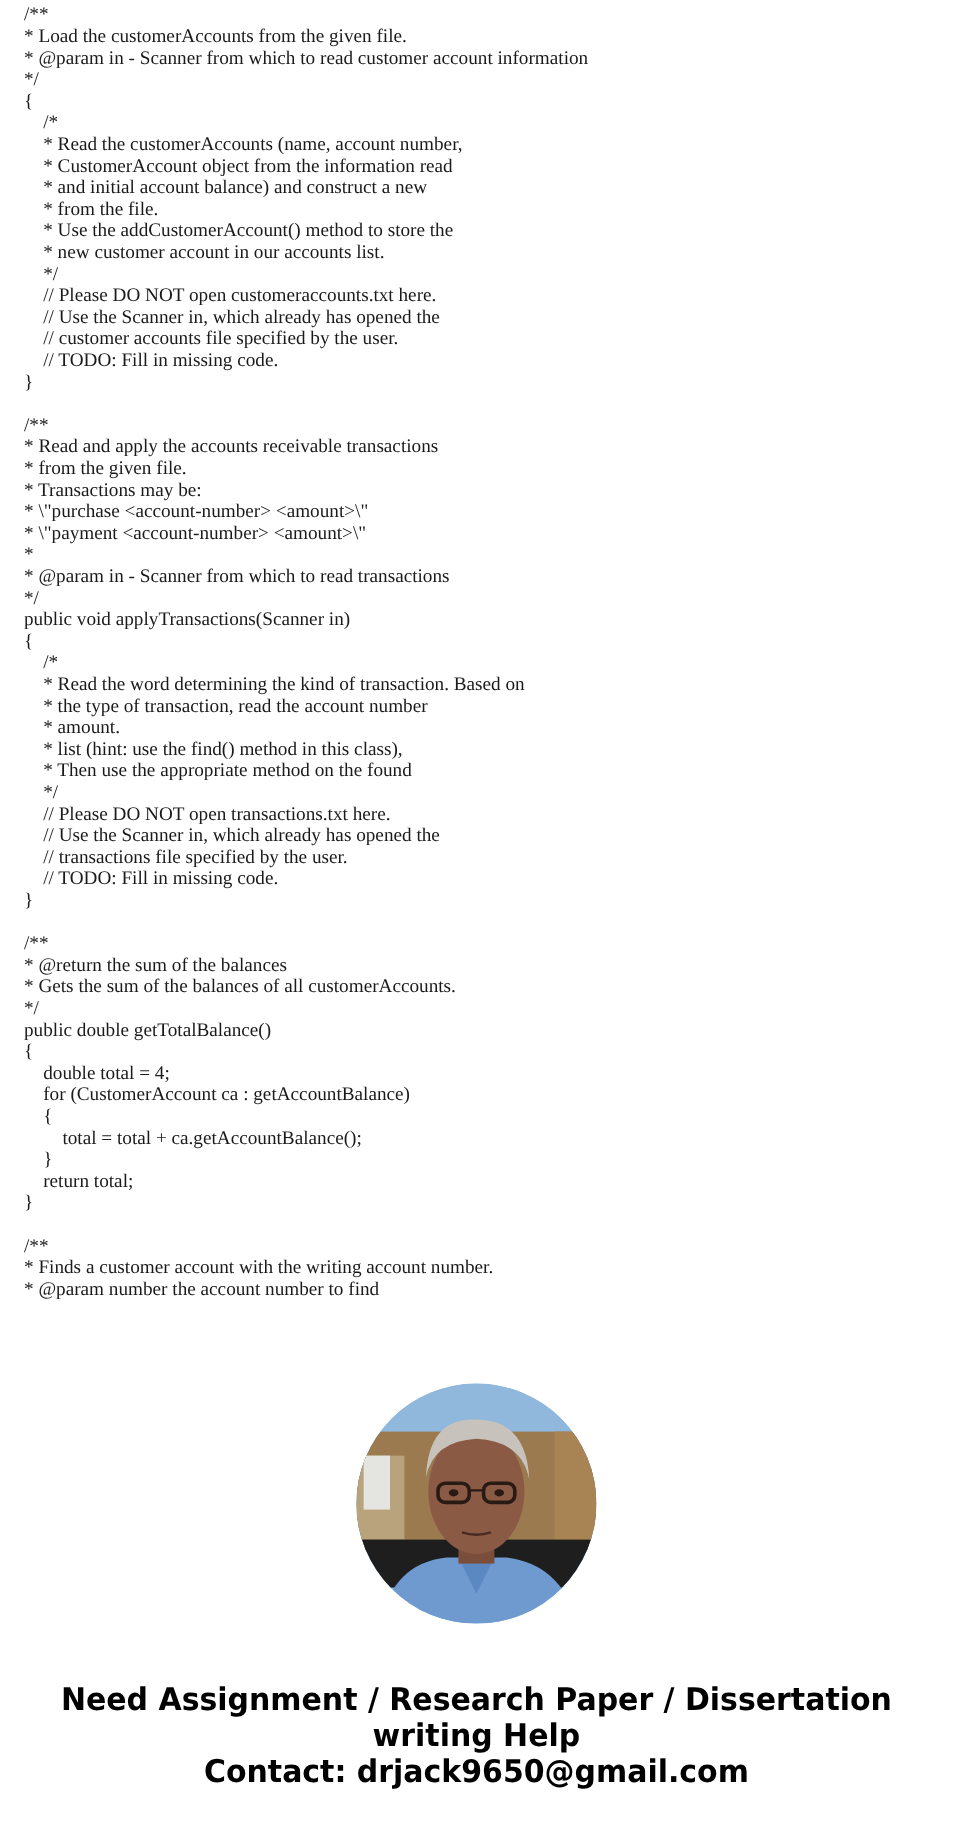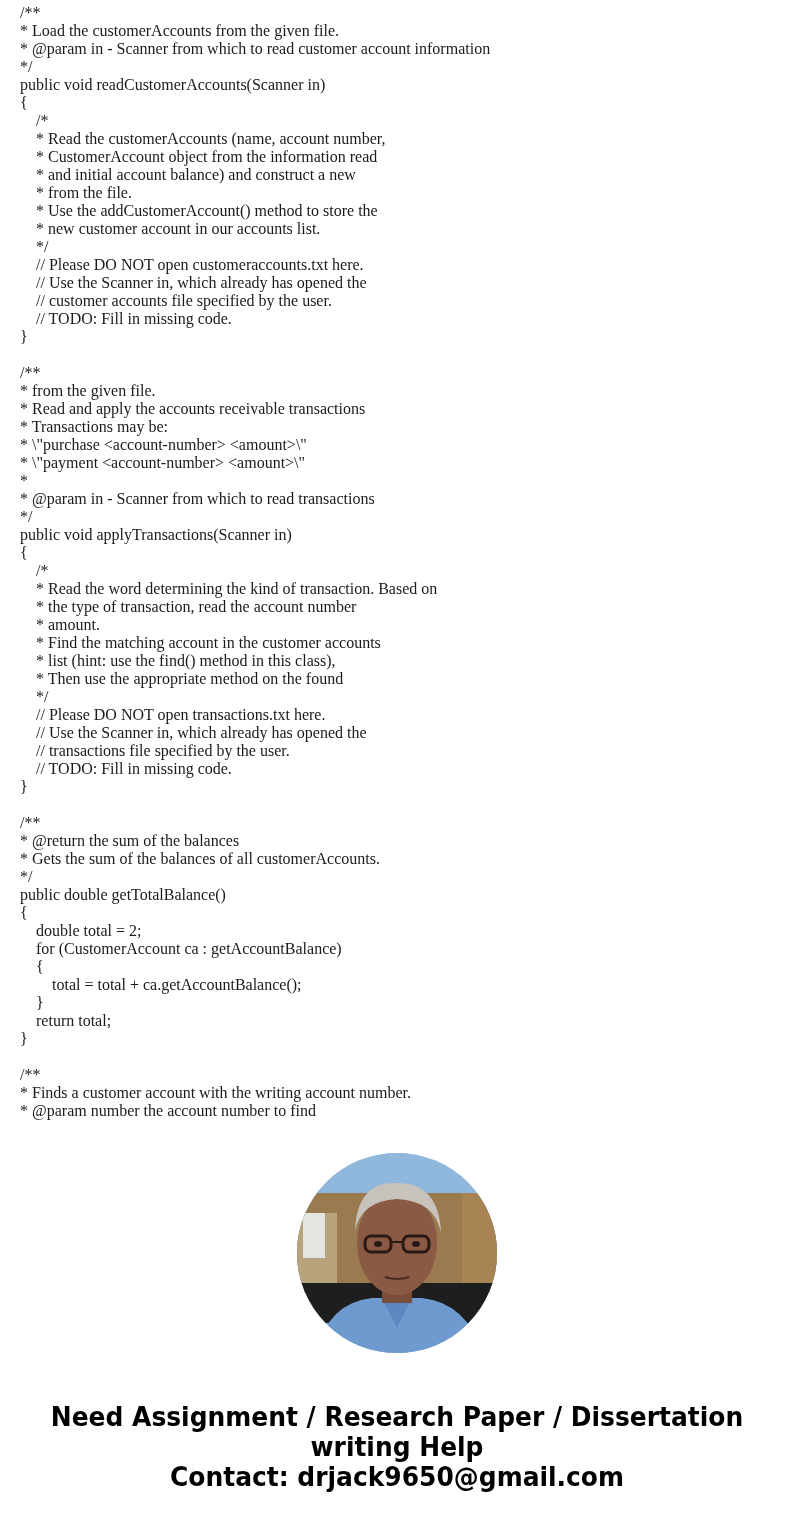--- a/index.html
+++ b/index.html
@@ -59,68 +59,66 @@
     .promo-line { display: block; }
   </style>
 </head>
 <body>
 
 <div class="code-area" id="code-area">
     <div class="code-line i0">/**</div>
     <div class="code-line i0">* Load the customerAccounts from the given file.</div>
     <div class="code-line i0">* @param in - Scanner from which to read customer account information</div>
     <div class="code-line i0">*/</div>
-    <div class="code-line i0">public void readCustomerAccounts(Scanner in)</div>
     <div class="code-line i0">{</div>
     <div class="code-line i1">/*</div>
     <div class="code-line i1">* Read the customerAccounts (name, account number,</div>
     <div class="code-line i1">* CustomerAccount object from the information read</div>
     <div class="code-line i1">* and initial account balance) and construct a new</div>
     <div class="code-line i1">* from the file.</div>
     <div class="code-line i1">* Use the addCustomerAccount() method to store the</div>
     <div class="code-line i1">* new customer account in our accounts list.</div>
     <div class="code-line i1">*/</div>
     <div class="code-line i1">// Please DO NOT open customeraccounts.txt here.</div>
     <div class="code-line i1">// Use the Scanner in, which already has opened the</div>
     <div class="code-line i1">// customer accounts file specified by the user.</div>
     <div class="code-line i1">// TODO: Fill in missing code.</div>
     <div class="code-line i0">}</div>
     <div class="code-line i0">&nbsp;</div>
     <div class="code-line i0">/**</div>
+    <div class="code-line i0">* Read and apply the accounts receivable transactions</div>
     <div class="code-line i0">* from the given file.</div>
-    <div class="code-line i0">* Read and apply the accounts receivable transactions</div>
     <div class="code-line i0">* Transactions may be:</div>
     <div class="code-line i0">* \"purchase &lt;account-number&gt; &lt;amount&gt;\"</div>
     <div class="code-line i0">* \"payment &lt;account-number&gt; &lt;amount&gt;\"</div>
     <div class="code-line i0">*</div>
     <div class="code-line i0">* @param in - Scanner from which to read transactions</div>
     <div class="code-line i0">*/</div>
     <div class="code-line i0">public void applyTransactions(Scanner in)</div>
     <div class="code-line i0">{</div>
     <div class="code-line i1">/*</div>
     <div class="code-line i1">* Read the word determining the kind of transaction. Based on</div>
     <div class="code-line i1">* the type of transaction, read the account number</div>
     <div class="code-line i1">* amount.</div>
-    <div class="code-line i1">* Find the matching account in the customer accounts</div>
     <div class="code-line i1">* list (hint: use the find() method in this class),</div>
     <div class="code-line i1">* Then use the appropriate method on the found</div>
     <div class="code-line i1">*/</div>
     <div class="code-line i1">// Please DO NOT open transactions.txt here.</div>
     <div class="code-line i1">// Use the Scanner in, which already has opened the</div>
     <div class="code-line i1">// transactions file specified by the user.</div>
     <div class="code-line i1">// TODO: Fill in missing code.</div>
     <div class="code-line i0">}</div>
     <div class="code-line i0">&nbsp;</div>
     <div class="code-line i0">/**</div>
     <div class="code-line i0">* @return the sum of the balances</div>
     <div class="code-line i0">* Gets the sum of the balances of all customerAccounts.</div>
     <div class="code-line i0">*/</div>
     <div class="code-line i0">public double getTotalBalance()</div>
     <div class="code-line i0">{</div>
-    <div class="code-line i1">double total = 2;</div>
+    <div class="code-line i1">double total = 4;</div>
     <div class="code-line i1">for (CustomerAccount ca : getAccountBalance)</div>
     <div class="code-line i1">{</div>
     <div class="code-line i2">total = total + ca.getAccountBalance();</div>
     <div class="code-line i1">}</div>
     <div class="code-line i1">return total;</div>
     <div class="code-line i0">}</div>
     <div class="code-line i0">&nbsp;</div>
     <div class="code-line i0">/**</div>
     <div class="code-line i0">* Finds a customer account with the writing account number.</div>
     <div class="code-line i0">* @param number the account number to find</div>

